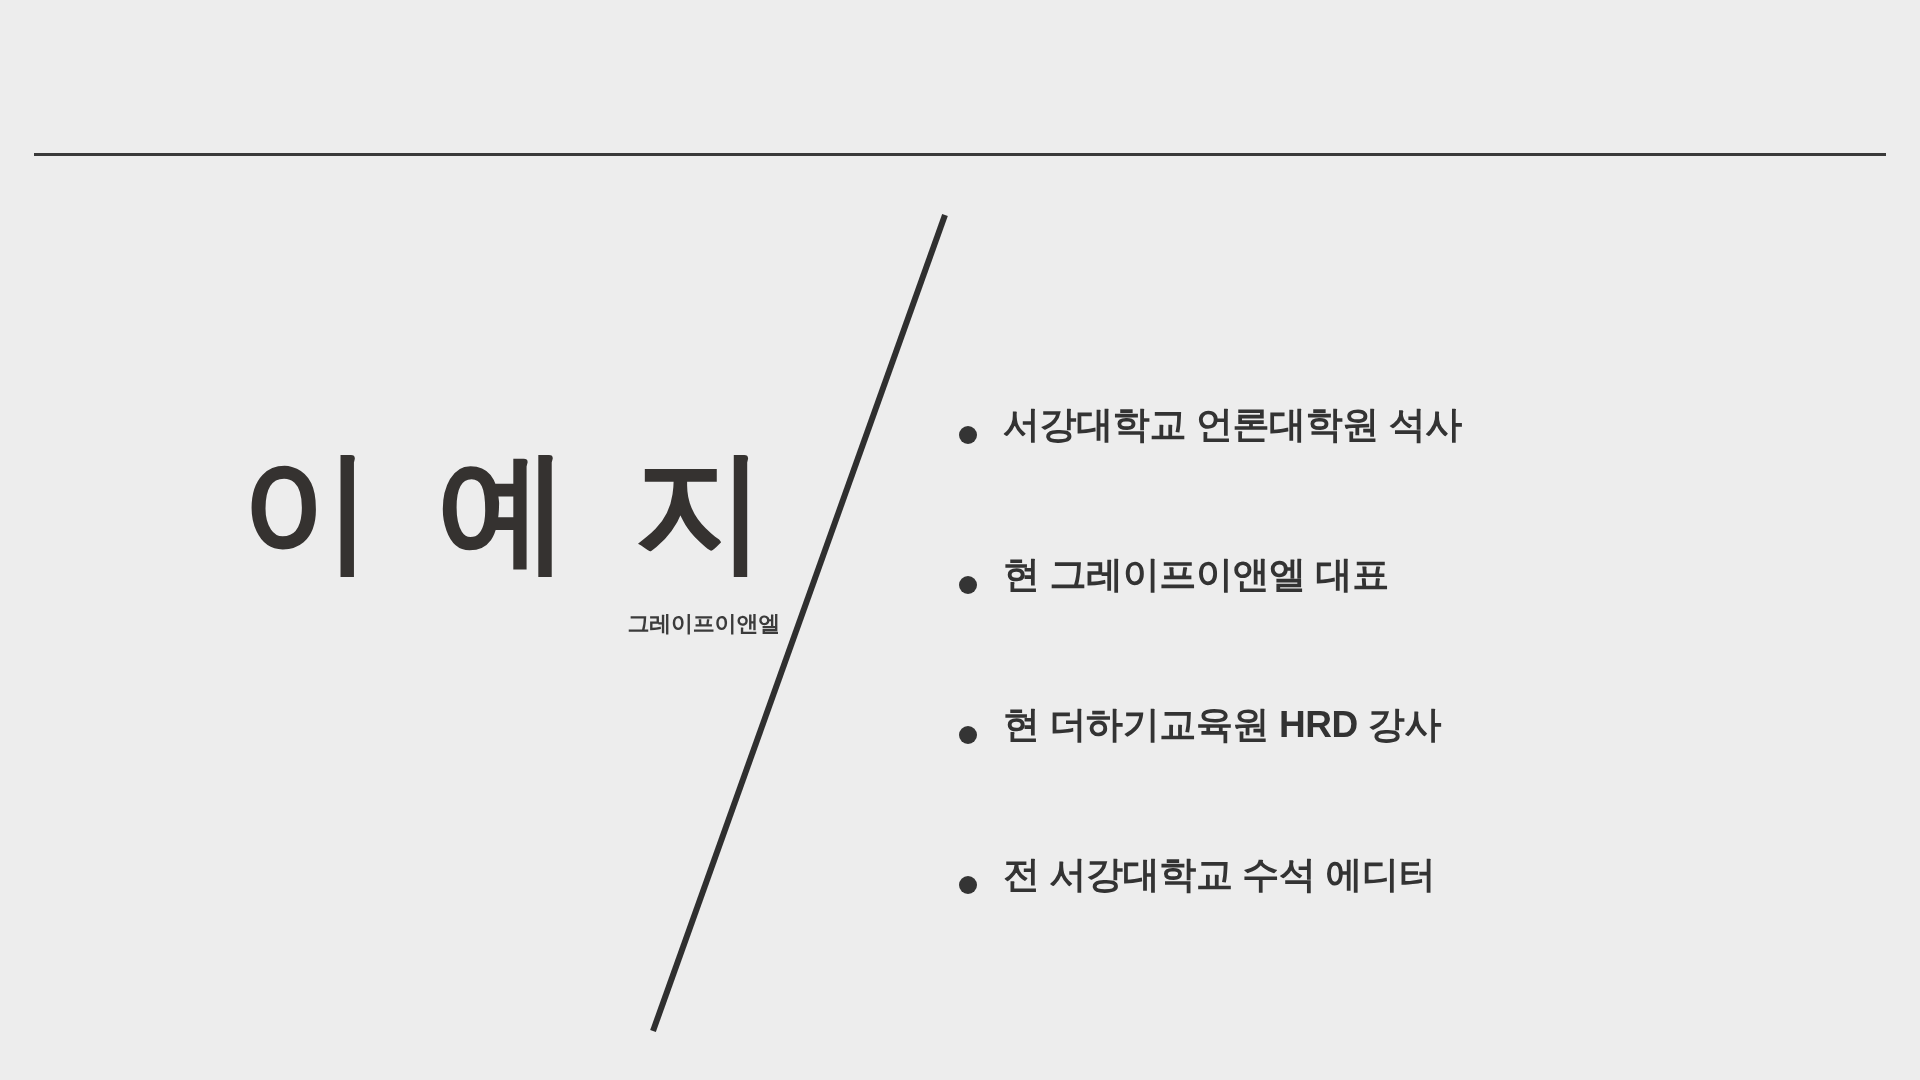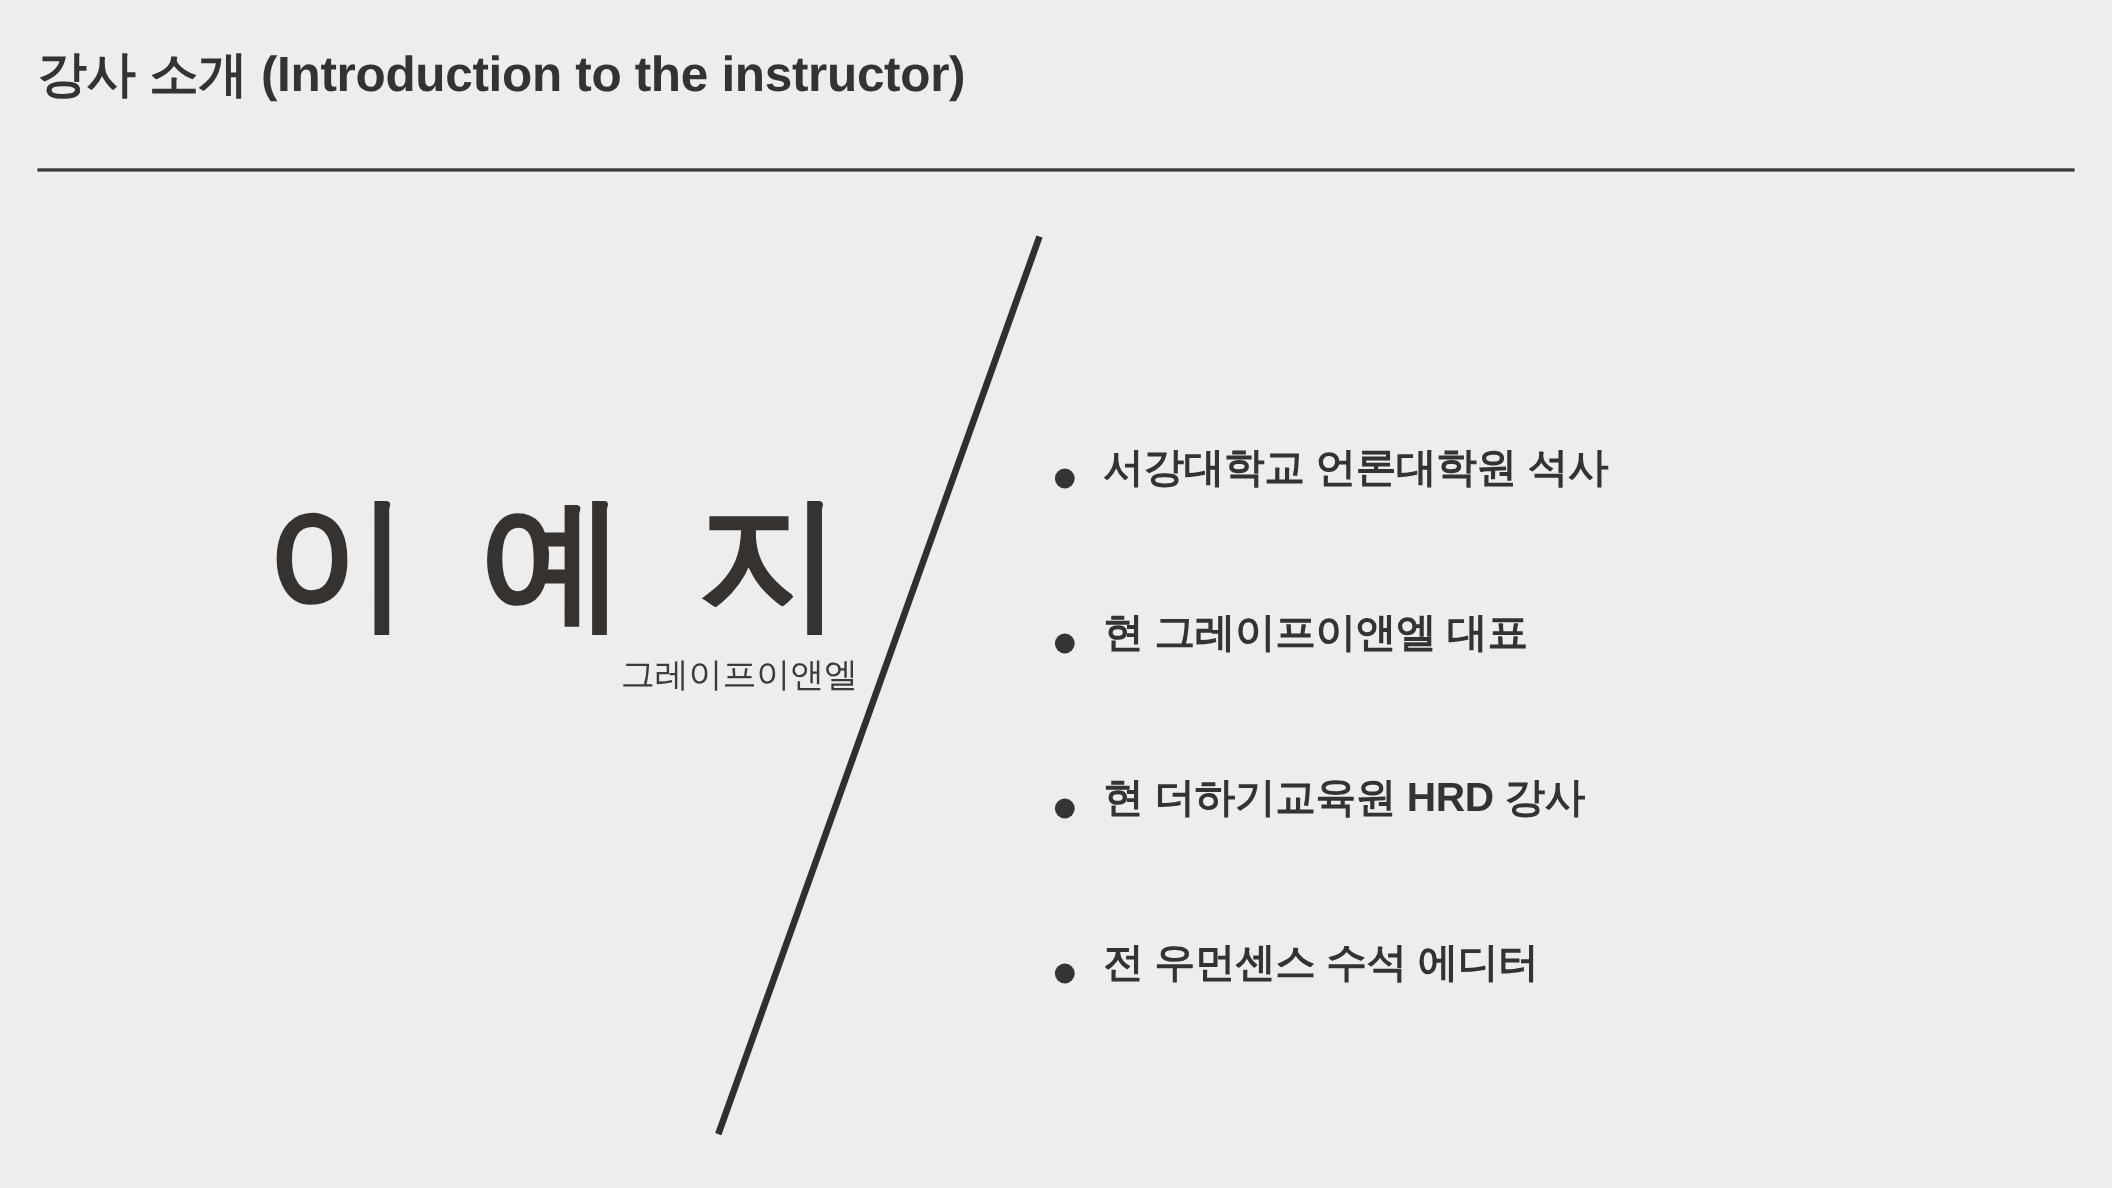--- a/index.html
+++ b/index.html
@@ -53,23 +53,23 @@
   .instructor-name {
     font-size: 132px;
     font-weight: 800;
     letter-spacing: 14px;
     color: #353230;
     line-height: 1.08;
     white-space: nowrap;
     text-indent: 14px;
   }
   .instructor-org {
-    margin-top: 12px;
-    font-size: 31px;
-    font-weight: 400;
+    margin-top: 28px;
+    font-size: 22px;
+    font-weight: 700;
     letter-spacing: -0.2px;
     color: #3b3b3b;
     line-height: 1.2;
   }
 
   
   .divider-svg {
     position: absolute;
     left: 0;
     top: 0;
@@ -109,21 +109,20 @@
     color: #333333;
     line-height: 1.25;
     white-space: nowrap;
   }
 </style>
 </head>
 <body>
 
 <div class="slide">
 
-  <div class="slide-title">강사 소개 (Introduction to the instructor)</div>
 
   <div class="title-rule"></div>
 
   <svg class="divider-svg" viewBox="0 0 1920 1080" xmlns="http://www.w3.org/2000/svg">
     <line x1="945" y1="215" x2="653" y2="1031" stroke="#2f2f2f" stroke-width="6" stroke-linecap="butt"></line>
   </svg>
 
   <div class="identity">
     <div class="instructor-name">이 예 지</div>
     <div class="instructor-org">그레이프이앤엘</div>
@@ -141,18 +140,18 @@
       <span class="credential-text">현 그레이프이앤엘 대표</span>
     </div>
 
     <div class="credential-item">
       <span class="credential-bullet"></span>
       <span class="credential-text">현 더하기교육원 HRD 강사</span>
     </div>
 
     <div class="credential-item">
       <span class="credential-bullet"></span>
-      <span class="credential-text">전 우먼센스 수석 에디터</span>
+      <span class="credential-text">전 서강대학교 수석 에디터</span>
     </div>
 
   </div>
 
 </div>
 
 </body></html>

